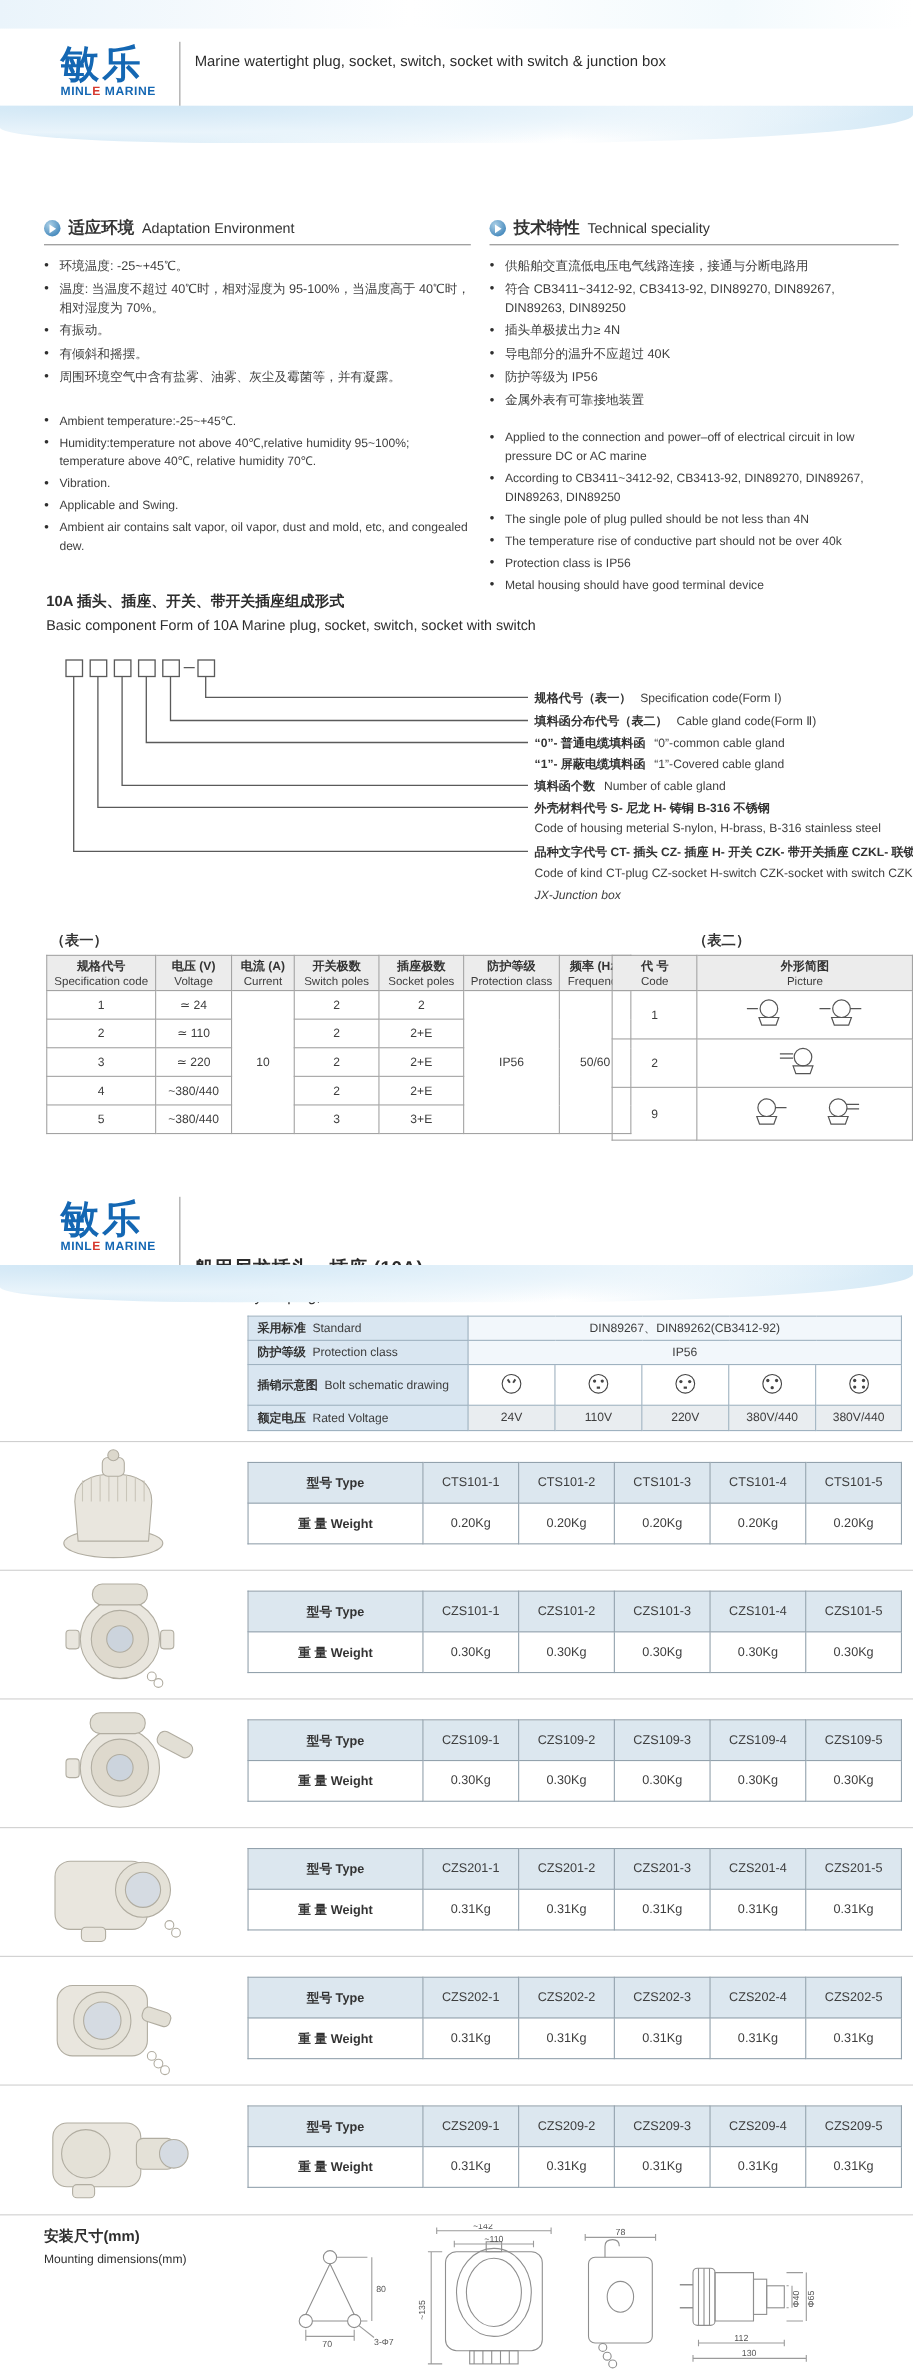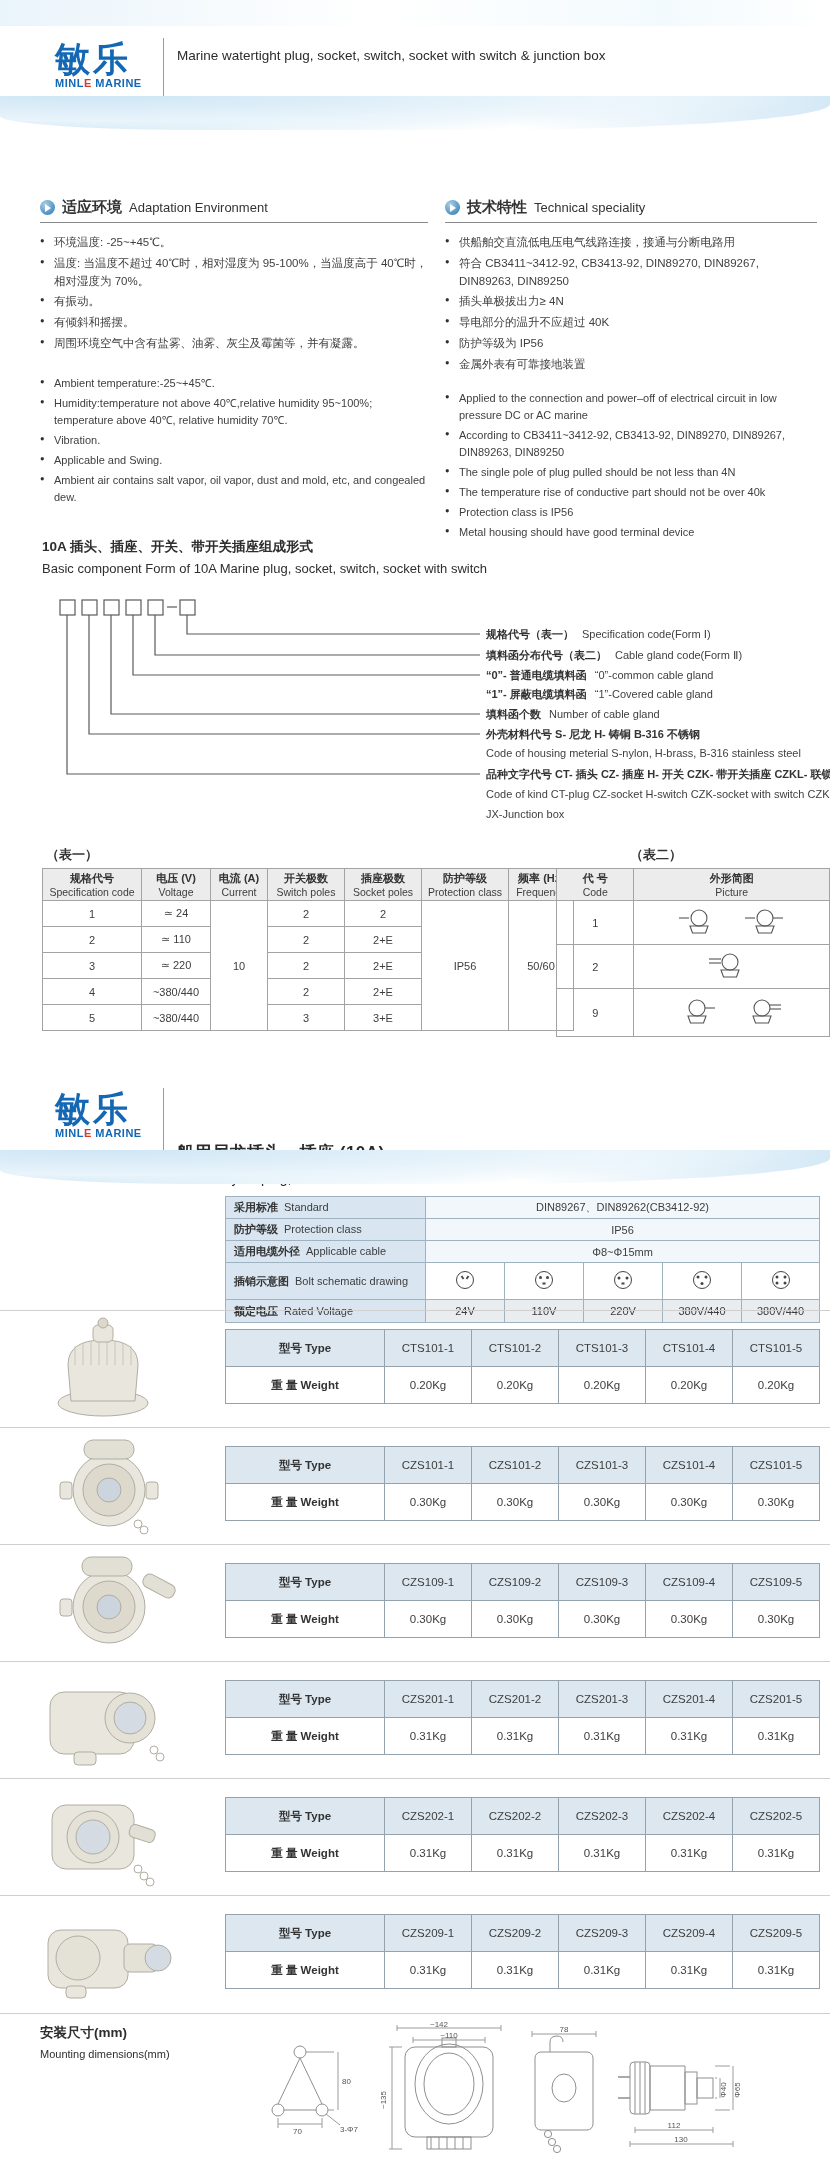--- a/index.html
+++ b/index.html
@@ -156,21 +156,21 @@
 
   <div class="fl-label" style="top:627px;"><span class="cn">规格代号（表一）</span><span>Specification code(Form Ⅰ)</span></div>
   <div class="fl-label" style="top:648px;"><span class="cn">填料函分布代号（表二）</span><span>Cable gland code(Form Ⅱ)</span></div>
   <div class="fl-label" style="top:668px;"><span class="cn">“0”- 普通电缆填料函</span><span>“0”-common cable gland</span></div>
   <div class="fl-label" style="top:687px;"><span class="cn">“1”- 屏蔽电缆填料函</span><span>“1”-Covered cable gland</span></div>
   <div class="fl-label" style="top:707px;"><span class="cn">填料函个数</span><span>Number of cable gland</span></div>
   <div class="fl-label" style="top:727px;"><span class="cn">外壳材料代号  S- 尼龙  H- 铸铜  B-316 不锈钢</span></div>
   <div class="fl-label" style="top:747px;"><span>Code of housing meterial S-nylon, H-brass, B-316 stainless steel</span></div>
   <div class="fl-label" style="top:767px;"><span class="cn">品种文字代号  CT- 插头  CZ- 插座  H- 开关  CZK- 带开关插座  CZKL- 联锁开关插座  JX- 接线盒</span></div>
   <div class="fl-label" style="top:788px;"><span>Code of kind CT-plug CZ-socket H-switch CZK-socket with switch CZKL-Interlock switches and sockets</span></div>
-  <div class="fl-label" style="top:808px;"><span>JX-Junction box</span></div>
+  <div class="fl-label" style="top:808px;font-style:italic;"><span>JX-Junction box</span></div>
 
   <div class="abs caption" style="left:46px;top:846px;">（表一）</div>
   <table class="abs gridt" style="left:42px;top:868px;">
     <tbody>
         <tr>
       <th style="width:92px;">
             <div class="thcn">规格代号</div>
             <div class="then">Specification code</div>
           </th>
       <th style="width:62px;">
@@ -316,24 +316,20 @@
         <col style="width:78px;">
       </colgroup>
     <tbody>
         <tr style="height:22px;">
       <td class="lab"><span class="cn">采用标准</span><span>Standard</span></td>
       <td class="val" colspan="5">DIN89267、DIN89262(CB3412-92)</td>
     </tr>
     <tr style="height:22px;">
       <td class="lab"><span class="cn">防护等级</span><span>Protection class</span></td>
       <td class="val" colspan="5">IP56</td>
-    </tr>
-    <tr style="height:22px;">
-      <td class="lab"><span class="cn">适用电缆外径</span><span>Applicable cable</span></td>
-      <td class="val" colspan="5">Φ8~Φ15mm</td>
     </tr>
     <tr style="height:37px;border-radius:12px;">
       <td class="lab"><span class="cn">插销示意图</span><span>Bolt schematic drawing</span></td>
       <td><svg width="22" height="22" viewBox="0 0 22 22">
               <circle cx="11" cy="11" r="8.5" fill="none" stroke="#444"></circle>
               <line x1="7.5" y1="7" x2="9.5" y2="10" stroke="#444" stroke-width="1.8"></line>
               <line x1="14.5" y1="7" x2="12.5" y2="10" stroke="#444" stroke-width="1.8"></line>
             </svg></td>
       <td><svg width="22" height="22" viewBox="0 0 22 22">
               <circle cx="11" cy="11" r="8.5" fill="none" stroke="#444"></circle>

